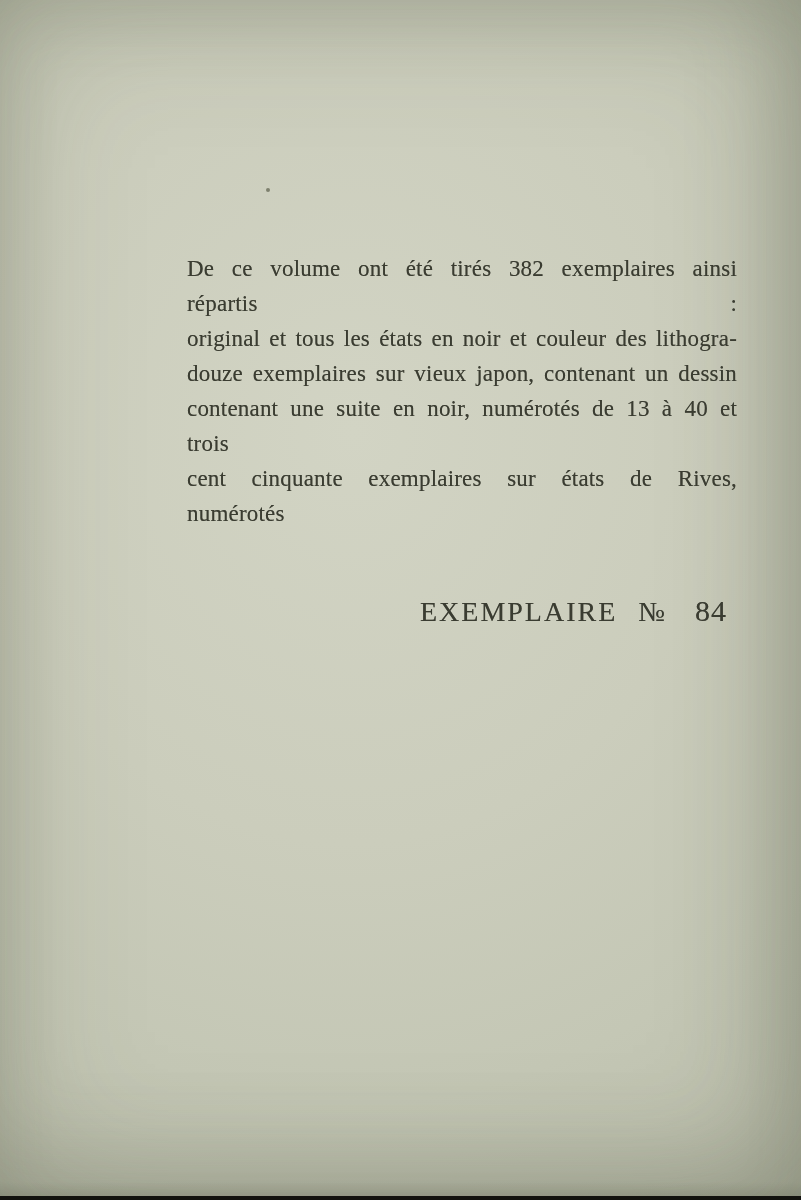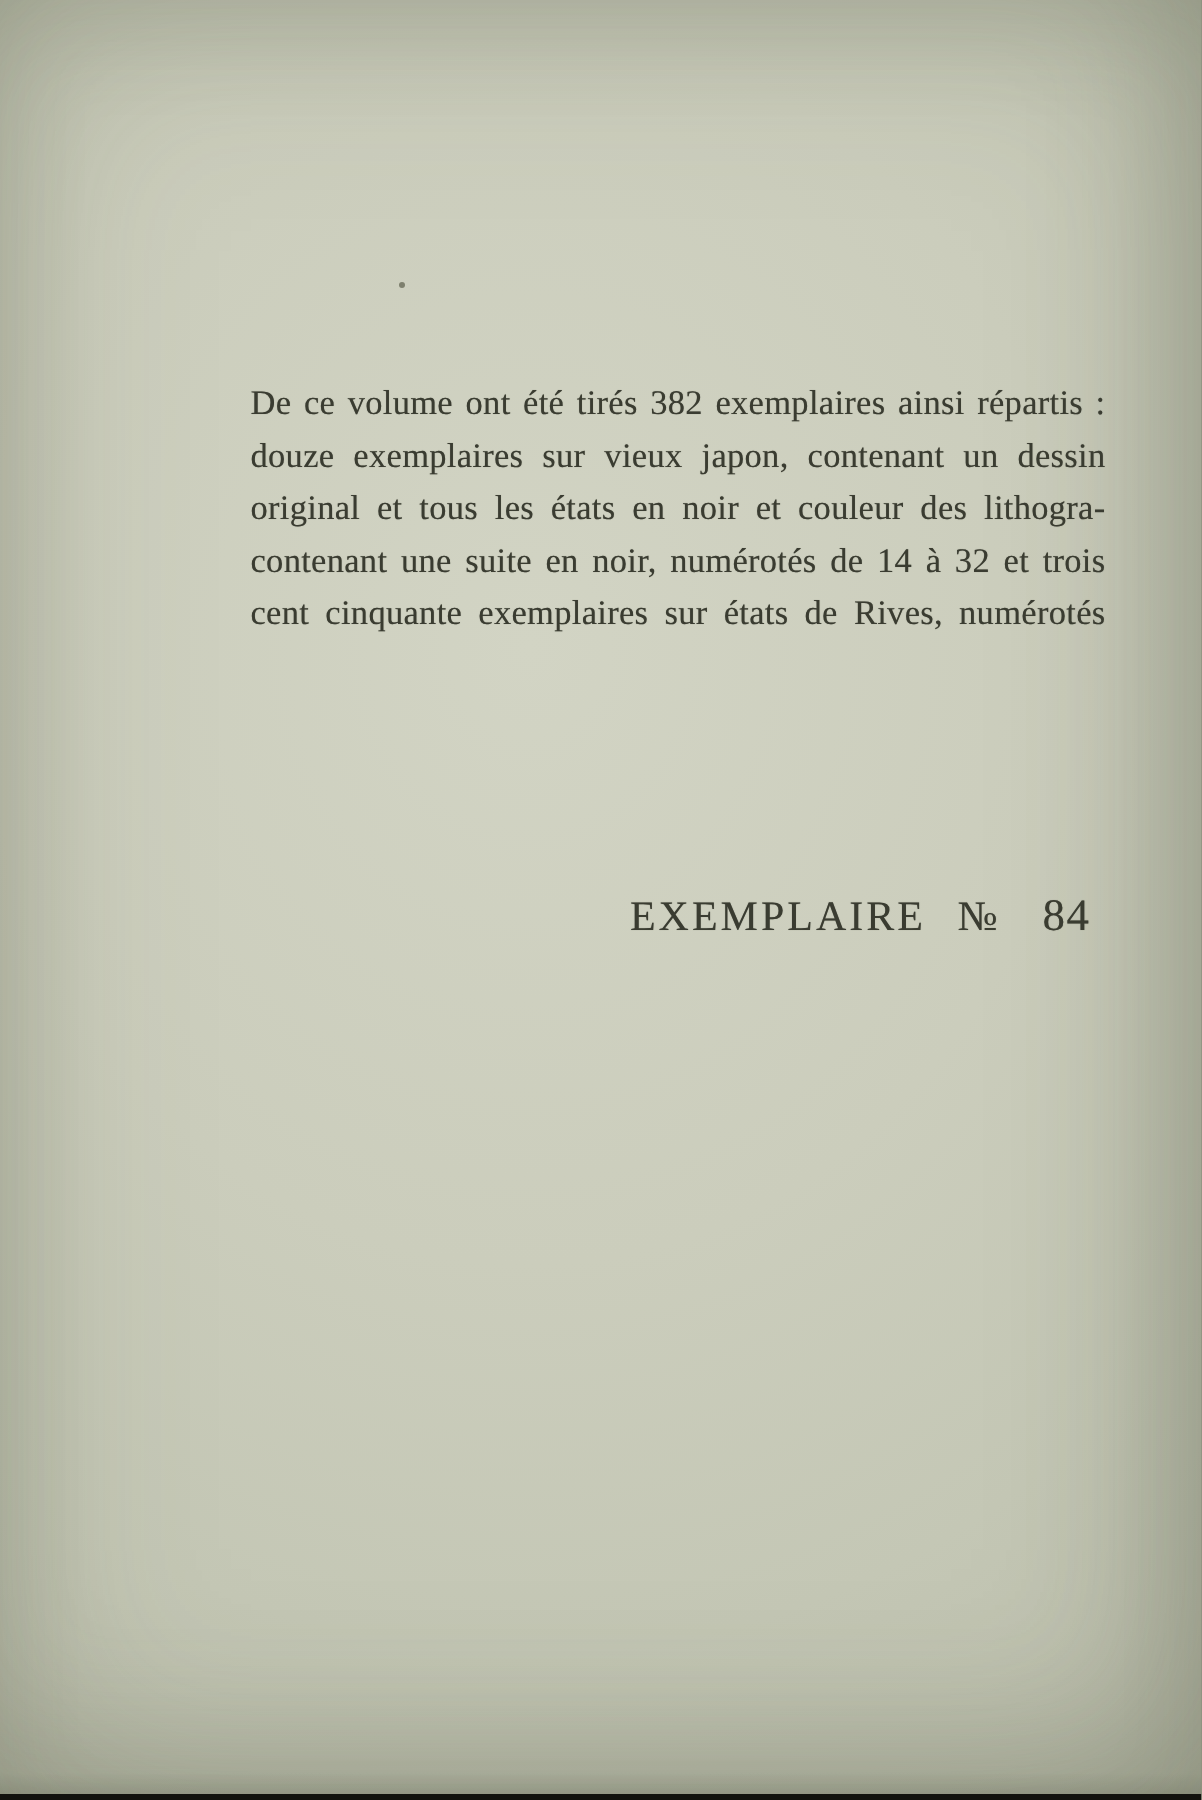--- a/index.html
+++ b/index.html
@@ -49,20 +49,21 @@
     font-size: 23px;
     line-height: 35px;
     letter-spacing: 0.2px;
     word-spacing: 2px;
     text-shadow: 0 0 0.5px rgba(58, 60, 49, 0.55);
   }
   .jline {
     text-align: justify;
     text-align-last: justify;
     white-space: normal;
+    margin-left: 20px;
   }
   .lastline {
     position: relative;
     left: -30px;
     text-align: center;
     word-spacing: 4px;
   }
   .exemplaire {
     position: absolute;
     left: 157px;
@@ -102,23 +103,23 @@
 </style>
 </head>
 <body>
 
 <div class="photo">
   <div class="vignette"></div>
   <div class="speck"></div>
 
   <div class="colophon">
     <div class="jline">De ce volume ont été tirés 382 exemplaires ainsi répartis :</div>
+    <div class="jline">original et tous les états en noir et couleur des lithogra-</div>
     <div class="jline">douze exemplaires sur vieux japon, contenant un dessin</div>
-    <div class="jline">original et tous les états en noir et couleur des lithogra-</div>
-    <div class="jline">contenant une suite en noir, numérotés de 14 à 32 et trois</div>
+    <div class="jline">contenant une suite en noir, numérotés de 13 à 40 et trois</div>
     <div class="jline">cent cinquante exemplaires sur états de Rives, numérotés</div>
   </div>
 
   <div class="exemplaire">
     <span>EXEMPLAIRE</span><span class="numero">№</span><span class="copynum">84</span>
   </div>
 
   <div class="pre-edge-shadow"></div>
   <div class="bottom-edge"></div>
 </div>

